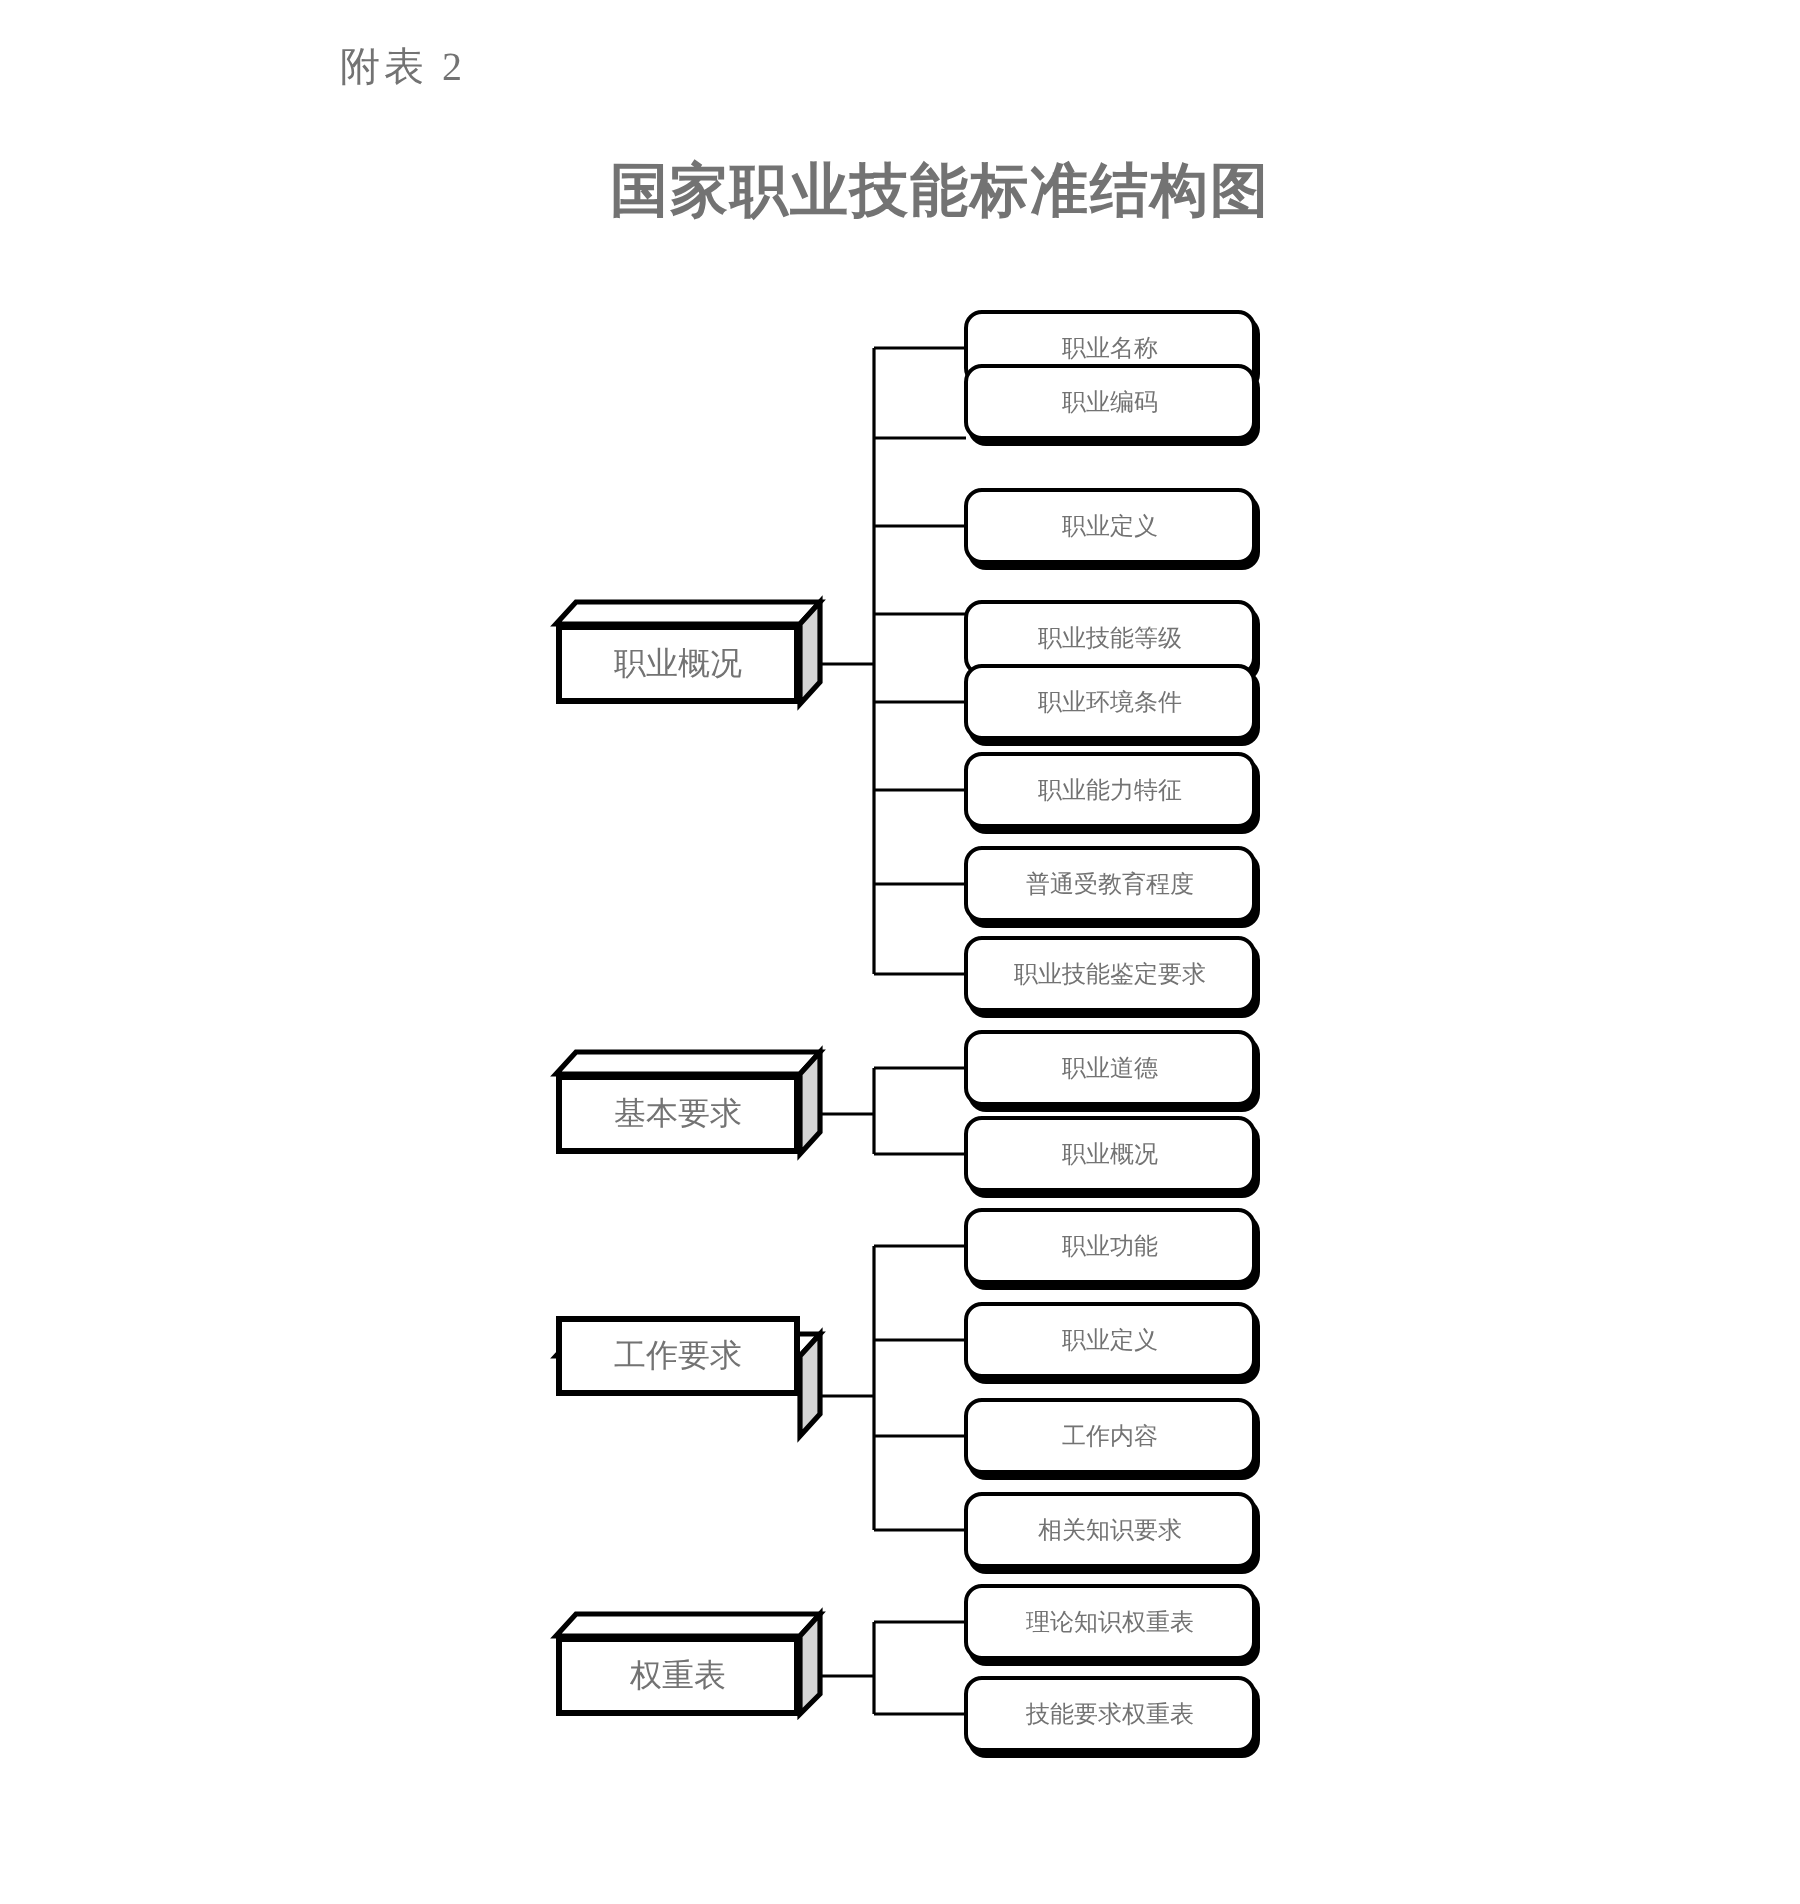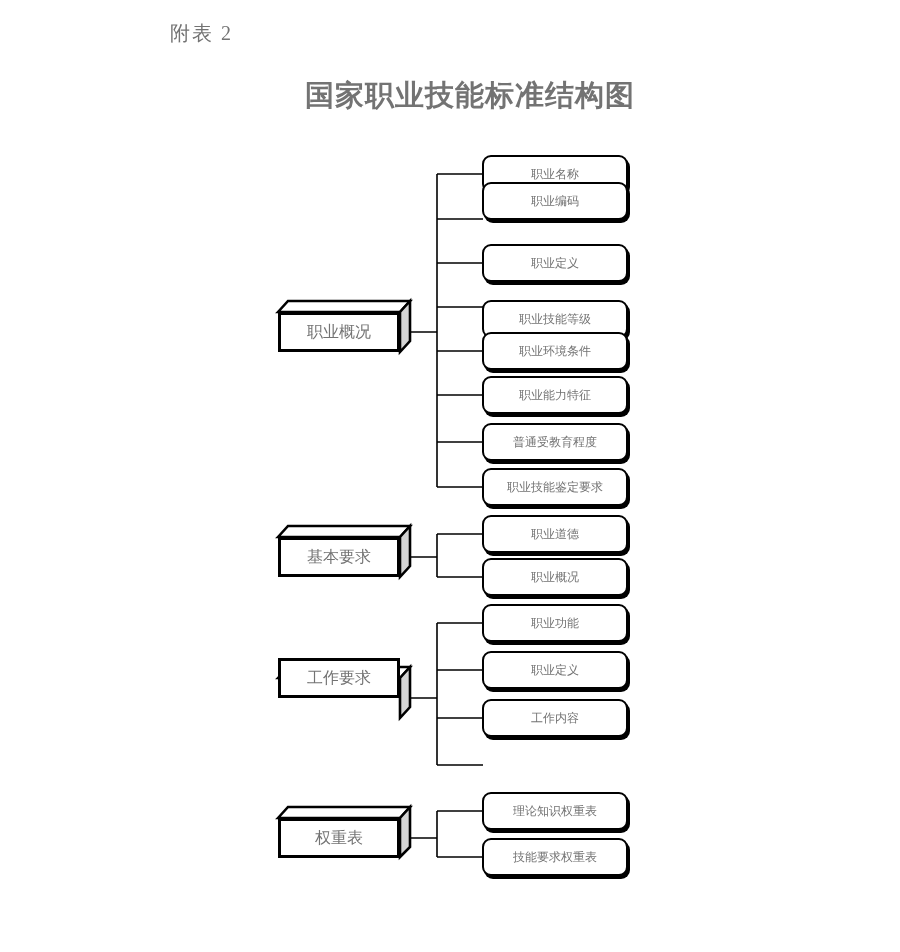--- a/index.html
+++ b/index.html
@@ -149,17 +149,18 @@
   <div class="child-box" style="top:423px">普通受教育程度</div>
   <div class="child-box" style="top:376px">职业能力特征</div>
   <div class="child-box" style="top:468px">职业技能鉴定要求</div>
 
   <div class="child-box" style="top:515px">职业道德</div>
   <div class="child-box" style="top:558px">职业概况</div>
 
   <div class="child-box" style="top:604px">职业功能</div>
   <div class="child-box" style="top:651px">职业定义</div>
   <div class="child-box" style="top:699px">工作内容</div>
+  <div class="child-box" style="top:746px">相关知识要求</div>
 
   <div class="child-box" style="top:792px">理论知识权重表</div>
   <div class="child-box" style="top:838px">技能要求权重表</div>
 
 </div>
 
 </body></html>

